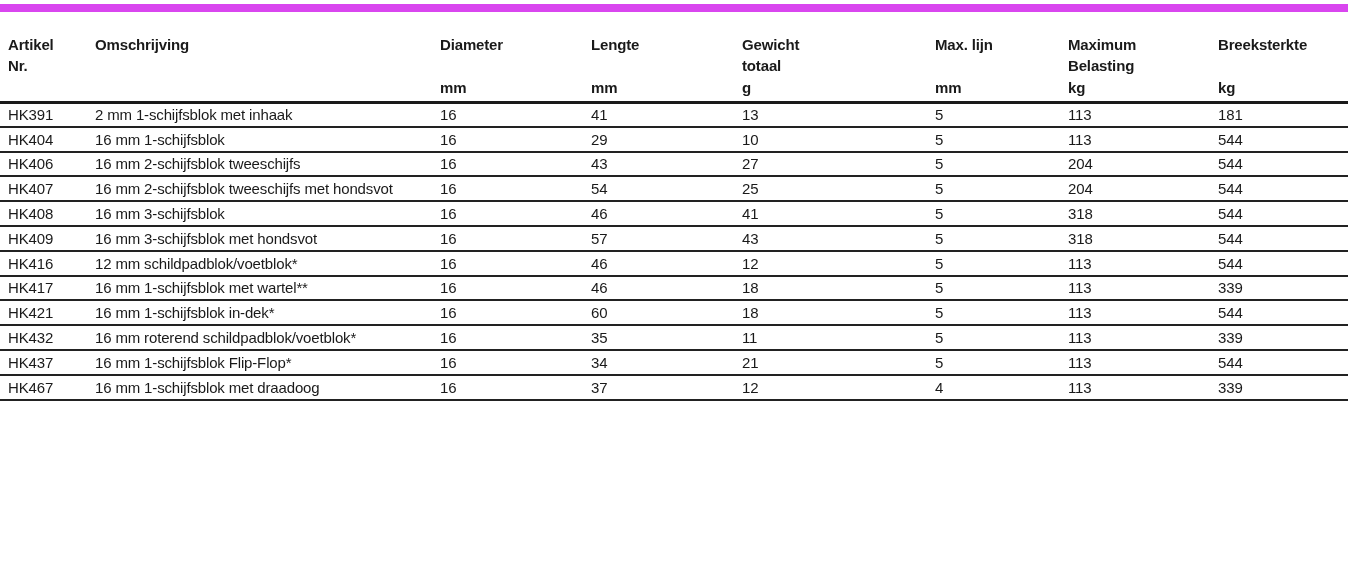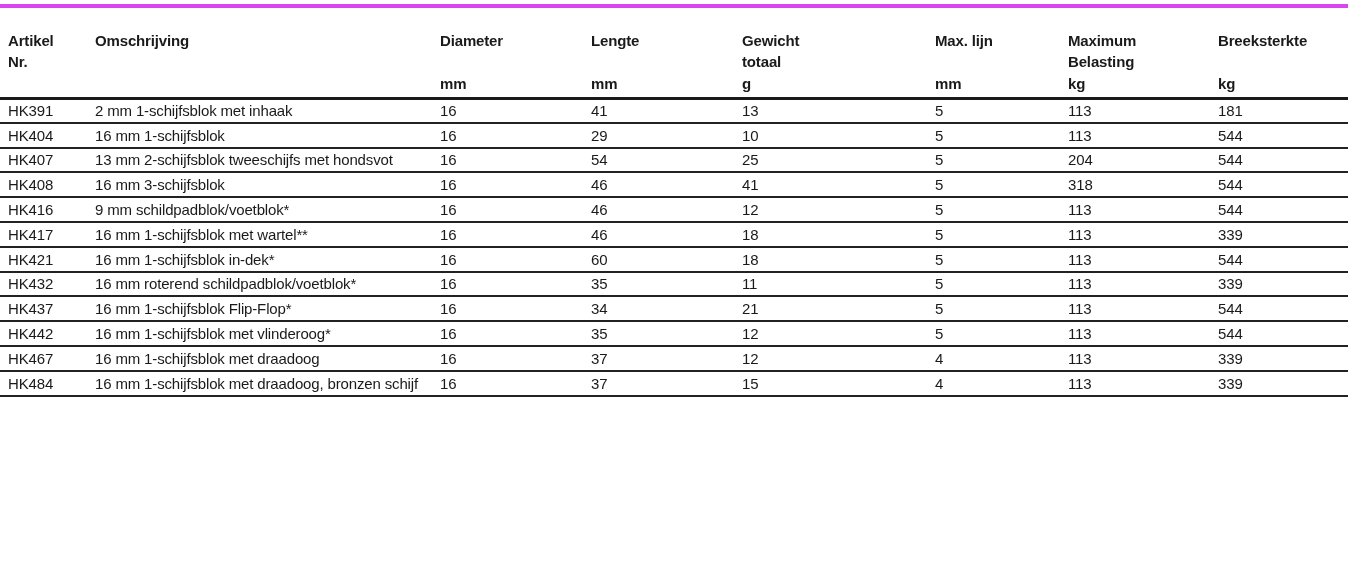--- a/index.html
+++ b/index.html
@@ -12,21 +12,21 @@
     overflow: hidden;
   }
   .page {
     position: relative;
     padding-top: 4px;
   }
   table.spec-table {
     border-collapse: collapse;
     table-layout: fixed;
     width: 1348px;
-    border-top: 4px solid #d946ef;
+    border-top: 8px solid #d946ef;
   }
   col.c-artikel       { width: 87px; }
   col.c-omschrijving  { width: 345px; }
   col.c-diameter      { width: 151px; }
   col.c-lengte        { width: 151px; }
   col.c-gewicht       { width: 193px; }
   col.c-maxlijn       { width: 133px; }
   col.c-maxbelasting  { width: 150px; }
   col.c-breeksterkte  { width: 138px; }
 
@@ -115,42 +115,62 @@
     <td>HK404</td>
     <td>16 mm 1-schijfsblok</td>
     <td>16</td>
     <td>29</td>
     <td>10</td>
     <td>5</td>
     <td>113</td>
     <td>544</td>
   </tr>
         <tr>
+    <td>HK406</td>
+    <td>16 mm 2-schijfsblok tweeschijfs</td>
+    <td>16</td>
+    <td>43</td>
+    <td>27</td>
+    <td>5</td>
+    <td>204</td>
+    <td>544</td>
+  </tr>
+        <tr>
     <td>HK407</td>
-    <td>13 mm 2-schijfsblok tweeschijfs met hondsvot</td>
+    <td>16 mm 2-schijfsblok tweeschijfs met hondsvot</td>
     <td>16</td>
     <td>54</td>
     <td>25</td>
     <td>5</td>
     <td>204</td>
     <td>544</td>
   </tr>
         <tr>
     <td>HK408</td>
     <td>16 mm 3-schijfsblok</td>
     <td>16</td>
     <td>46</td>
     <td>41</td>
     <td>5</td>
     <td>318</td>
     <td>544</td>
   </tr>
         <tr>
+    <td>HK409</td>
+    <td>16 mm 3-schijfsblok met hondsvot</td>
+    <td>16</td>
+    <td>57</td>
+    <td>43</td>
+    <td>5</td>
+    <td>318</td>
+    <td>544</td>
+  </tr>
+        <tr>
     <td>HK416</td>
-    <td>9 mm schildpadblok/voetblok*</td>
+    <td>12 mm schildpadblok/voetblok*</td>
     <td>16</td>
     <td>46</td>
     <td>12</td>
     <td>5</td>
     <td>113</td>
     <td>544</td>
   </tr>
         <tr>
     <td>HK417</td>
     <td>16 mm 1-schijfsblok met wartel**</td>
@@ -185,44 +205,24 @@
     <td>HK437</td>
     <td>16 mm 1-schijfsblok Flip-Flop*</td>
     <td>16</td>
     <td>34</td>
     <td>21</td>
     <td>5</td>
     <td>113</td>
     <td>544</td>
   </tr>
         <tr>
-    <td>HK442</td>
-    <td>16 mm 1-schijfsblok met vlinderoog*</td>
-    <td>16</td>
-    <td>35</td>
-    <td>12</td>
-    <td>5</td>
-    <td>113</td>
-    <td>544</td>
-  </tr>
-        <tr>
     <td>HK467</td>
     <td>16 mm 1-schijfsblok met draadoog</td>
     <td>16</td>
     <td>37</td>
     <td>12</td>
-    <td>4</td>
-    <td>113</td>
-    <td>339</td>
-  </tr>
-        <tr>
-    <td>HK484</td>
-    <td>16 mm 1-schijfsblok met draadoog, bronzen schijf</td>
-    <td>16</td>
-    <td>37</td>
-    <td>15</td>
     <td>4</td>
     <td>113</td>
     <td>339</td>
   </tr>
       </tbody>
   </table>
 </div>
 
 </body></html>

